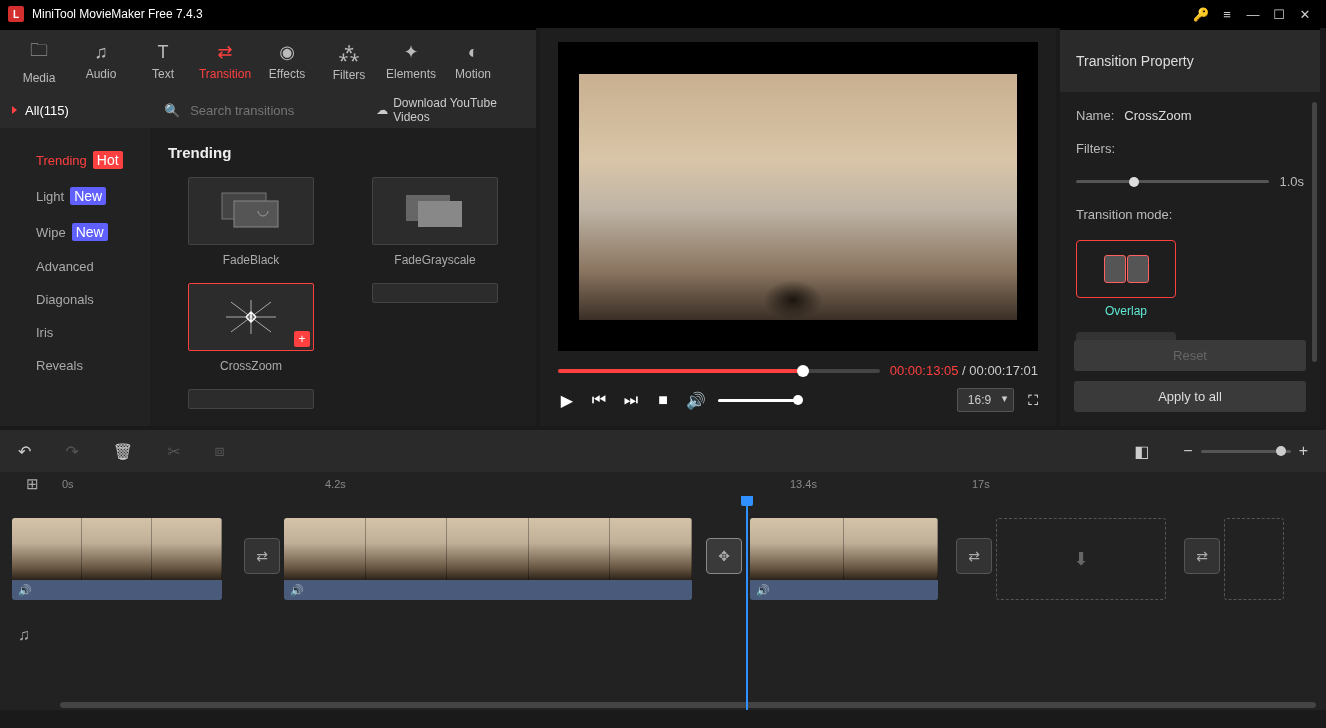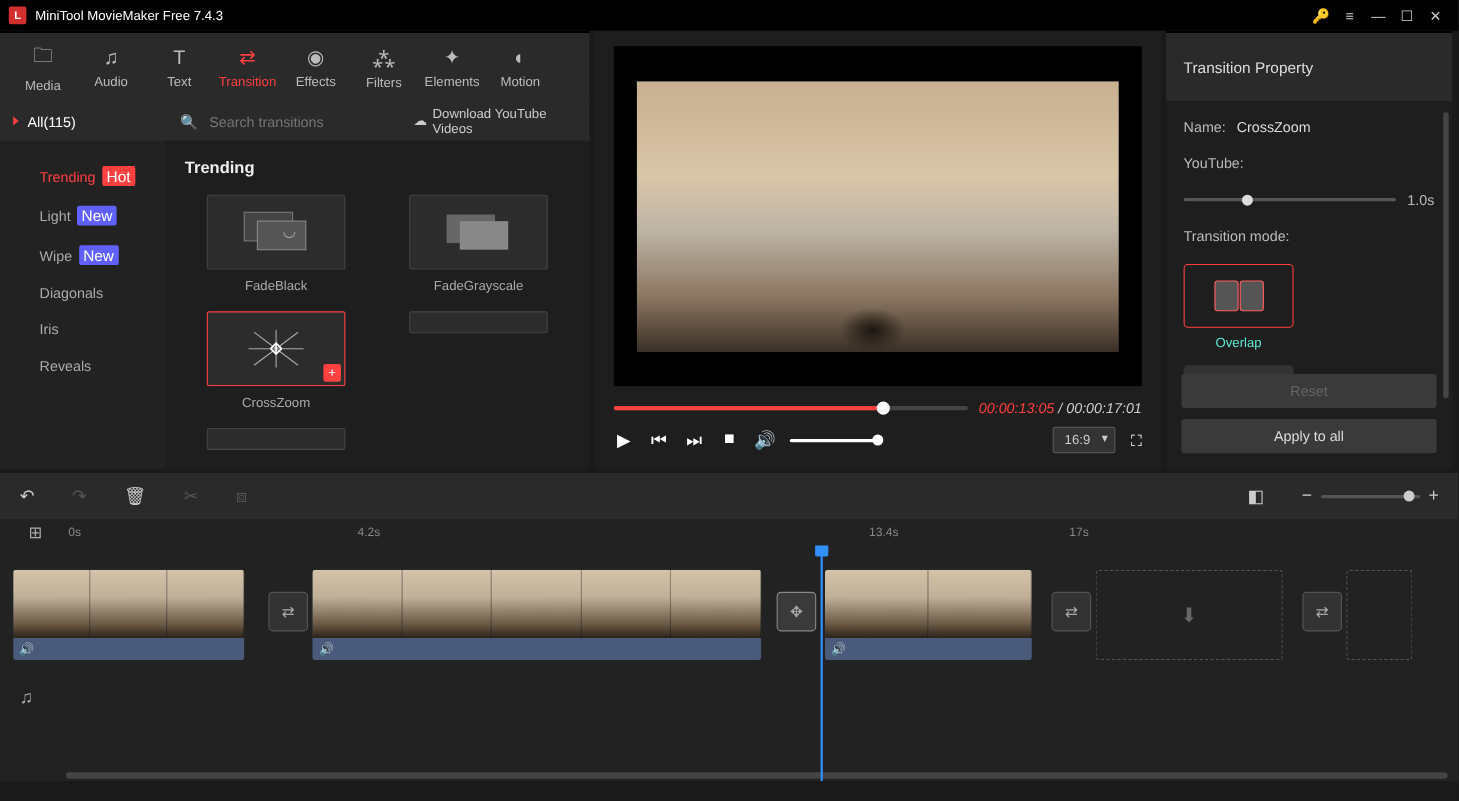--- a/index.html
+++ b/index.html
@@ -40,21 +40,21 @@
 .midhead .ptitle { flex: 1; color: #ddd; font-size: 14px; }
 .midhead .hbtn { display: flex; align-items: center; gap: 6px; color: #ddd; font-size: 13px; cursor: pointer; margin-left: 20px; }
 .player { flex: 1; background: #1e1e1e; display: flex; flex-direction: column; padding: 14px 18px; }
 .preview { flex: 1; background: #000; display: flex; align-items: center; justify-content: center; }
 .previmg { width: 438px; height: 246px; background: linear-gradient(180deg, #c8b090 0%, #d9c5a8 35%, #beb4a5 55%, #8a7560 80%, #3a2f26 100%); position: relative; filter: blur(0.5px); }
 .previmg::after { content: ''; position: absolute; bottom: 0; left: 42%; width: 60px; height: 40px; background: radial-gradient(ellipse at center, rgba(20,15,10,0.9), transparent 70%); }
 .seekrow { display: flex; align-items: center; gap: 10px; margin-top: 12px; }
 .seekbar { flex: 1; height: 4px; background: #444; position: relative; border-radius: 2px; }
 .seekfill { position: absolute; left: 0; top: 0; height: 100%; width: 76%; background: #ff4040; border-radius: 2px; }
 .seekhandle { position: absolute; left: 76%; top: 50%; transform: translate(-50%,-50%); width: 12px; height: 12px; background: #fff; border-radius: 50%; }
-.timecode { font-size: 13px; font-style: italic; }
+.timecode { font-size: 13px; }
 .timecode .cur { color: #ff4040; }
 .ctrlrow { display: flex; align-items: center; gap: 14px; margin-top: 10px; }
 .pbtn { color: #fff; font-size: 16px; cursor: pointer; width: 18px; text-align: center; }
 .volbar { width: 80px; height: 3px; background: #fff; border-radius: 2px; position: relative; }
 .volbar::after { content: ''; position: absolute; right: 0; top: 50%; transform: translate(50%,-50%); width: 10px; height: 10px; background: #fff; border-radius: 50%; }
 .ratiosel { margin-left: auto; background: #333; border: 1px solid #555; color: #ccc; padding: 4px 22px 4px 10px; font-size: 12px; border-radius: 2px; position: relative; cursor: pointer; }
 .ratiosel::after { content: '▾'; position: absolute; right: 6px; top: 3px; font-size: 11px; }
 .fullscreen { color: #fff; font-size: 14px; cursor: pointer; }
 .right { width: 260px; display: flex; flex-direction: column; }
 .righthead { height: 64px; background: #2a2a2a; display: flex; align-items: center; padding: 0 16px; color: #ddd; font-size: 14px; border-top: 2px solid #000; }
@@ -146,20 +146,21 @@
           <span>Motion</span>
         </div>
     </div>
     <div class="content">
       <div class="catcol">
         <div class="catheader">All(115)</div>
         <div class="catlist" id="catlist">
             <div class="catitem active">Trending<span class="badge hot">Hot</span></div>
             <div class="catitem">Light<span class="badge new">New</span></div>
             <div class="catitem">Wipe<span class="badge new">New</span></div>
+            <div class="catitem">Advanced</div>
             <div class="catitem">Diagonals</div>
             <div class="catitem">Iris</div>
             <div class="catitem">Reveals</div>
           </div>
       </div>
       <div class="gridcol">
         <div class="searchrow">
           <span>🔍</span>
           <input placeholder="Search transitions" style="">
           <div class="dlbtn">
@@ -246,21 +247,21 @@
   </div>
 
   <div class="right">
     <div class="righthead">Transition Property</div>
     <div class="proppanel">
       <div class="proprow">
           <span>Name:</span>
           <span style="color:#ddd">CrossZoom</span>
         </div>
       <div class="proprow">
-          <span>YouTube:</span>
+          <span>Filters:</span>
         </div>
       <div class="proprow">
           <div class="durslider">
             <div class="durhandle"></div>
           </div>
           <span>1.0s</span>
         </div>
       <div class="proprow">
           <span>Transition mode:</span>
         </div>

